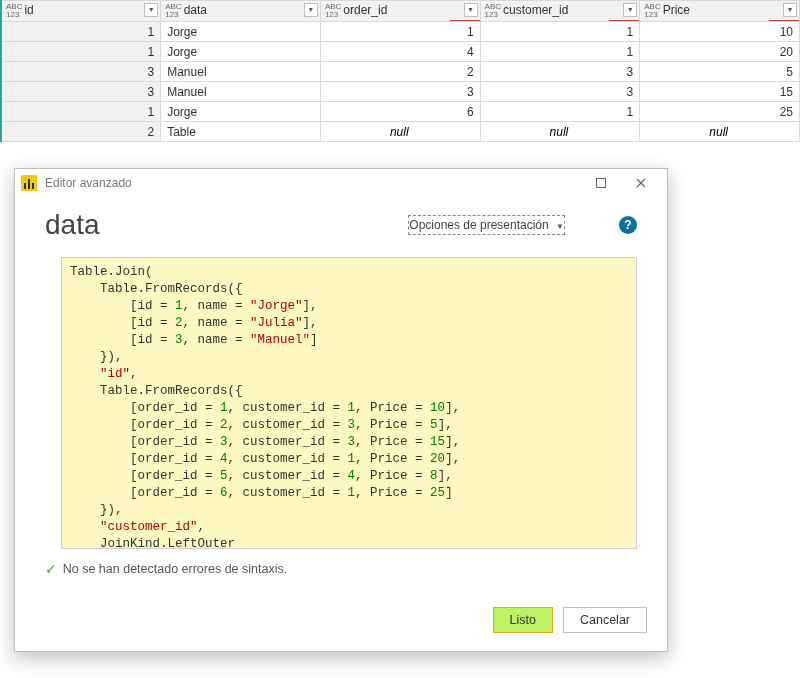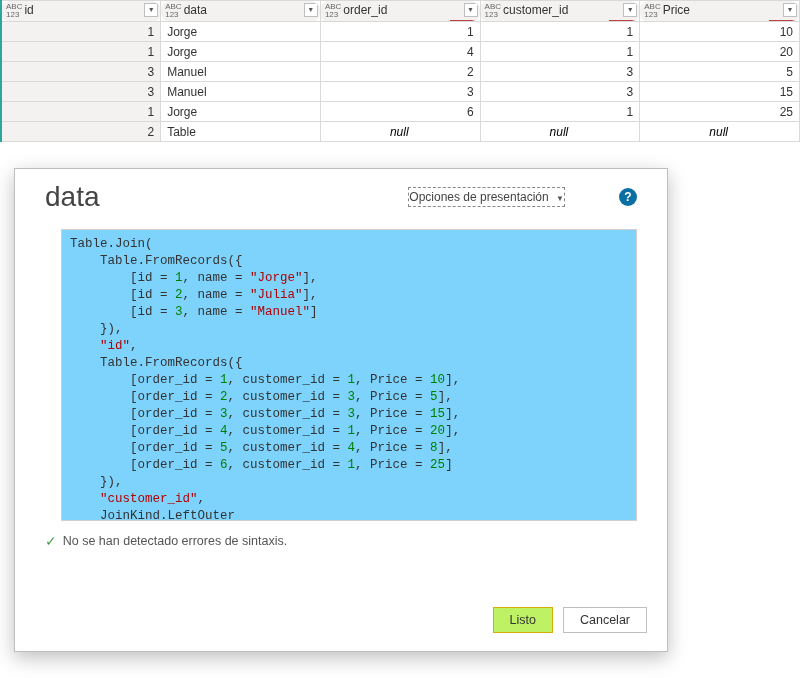--- a/index.html
+++ b/index.html
@@ -25,21 +25,20 @@
     padding: 2px 4px;
     height: 20px;
     font-weight: normal;
   }
   .grid th {
     background: #f3f2f0;
     text-align: left;
     position: relative;
     white-space: nowrap;
     overflow: hidden;
-    border-radius: 9px;
   }
   .type-icon {
     font-size: 8px;
     color: #666;
     line-height: 8px;
     display: inline-block;
     vertical-align: middle;
     margin-right: 2px;
   }
   .type-icon span { display: block; }
@@ -149,21 +148,21 @@
   .code-box {
     margin: 6px 30px 0 46px;
     border: 1px solid #cfcfcf;
     height: 292px;
     padding: 6px 8px;
     font-family: Consolas, "Courier New", monospace;
     font-size: 12.5px;
     line-height: 17px;
     white-space: pre;
     overflow: hidden;
-    background: #7dd3fc;
+    background: #fef9c3;
   }
   .code-box .num  { color: #008000; }
   .code-box .str  { color: #b00000; }
   .status-row {
     display: flex;
     align-items: center;
     margin: 12px 30px 0 30px;
     color: #555;
     font-size: 12.5px;
   }
@@ -244,20 +243,35 @@
         <td class="num first-col">2</td>
         <td class="text">Table</td>
         <td class="null">null</td>
         <td class="null">null</td>
         <td class="null">null</td>
       </tr>
     </tbody>
 </table>
 
 <div class="modal">
+  <div class="titlebar">
+    <div class="logo"></div>
+    <div>Editor avanzado</div>
+    <div class="spacer"></div>
+    <div class="wbtn">
+      <svg viewBox="0 0 10 10">
+          <rect x="0.5" y="0.5" width="9" height="9" fill="none" stroke="#666" stroke-width="1"></rect>
+        </svg>
+    </div>
+    <div class="wbtn">
+      <svg viewBox="0 0 10 10">
+          <path d="M1 1 L9 9 M9 1 L1 9" stroke="#666" stroke-width="1.2"></path>
+        </svg>
+    </div>
+  </div>
 
   <div class="heading-row">
     <div class="heading">data</div>
     <div class="display-opts">
       <span>Opciones de presentación</span>
       <span class="caret">▼</span>
     </div>
     <div class="help-icon">?</div>
   </div>
 

